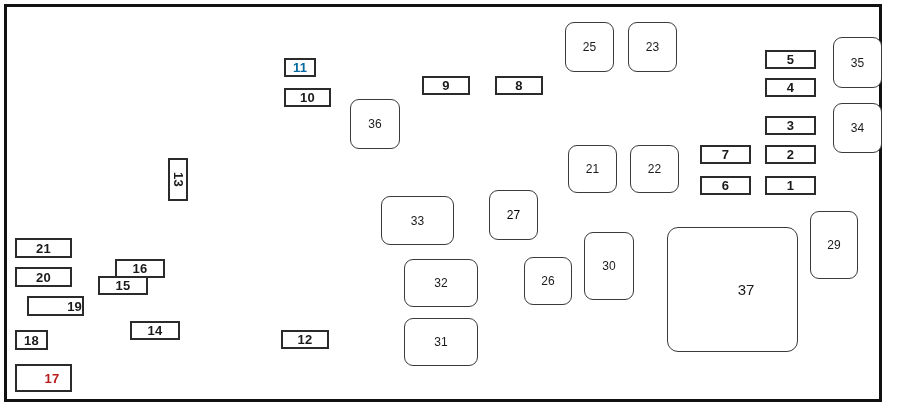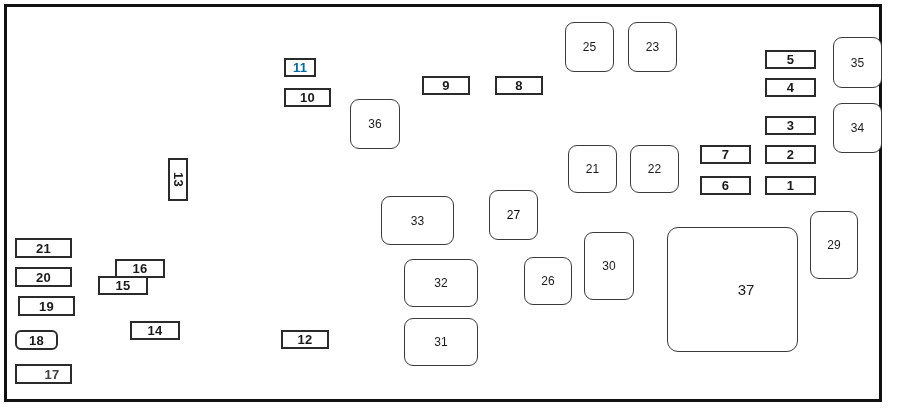--- a/index.html
+++ b/index.html
@@ -75,27 +75,27 @@
 
 <div id="diagram-root">
   <div id="panel-outline" style="left: 4px; top: 4px; width: 878px; height: 398px; border-color: rgb(17, 17, 17); background: rgb(255, 255, 255);"></div>
   <div id="fuse-layer">
       <div class="fuse" style="left: 15px; top: 238px; width: 57px; height: 20px; border-color: rgb(43, 43, 43); color: rgb(26, 26, 26);">
         <span class="lbl">21</span>
       </div>
       <div class="fuse" style="left: 15px; top: 267px; width: 57px; height: 20px; border-color: rgb(43, 43, 43); color: rgb(26, 26, 26);">
         <span class="lbl">20</span>
       </div>
-      <div class="fuse" style="left: 18px; top: 296px; width: 57px; height: 20px; border-color: rgb(43, 43, 43); color: rgb(26, 26, 26);">
+      <div class="fuse" style="left: 27px; top: 296px; width: 57px; height: 20px; border-color: rgb(43, 43, 43); color: rgb(26, 26, 26); justify-content: flex-end;">
         <span class="lbl">19</span>
       </div>
-      <div class="fuse" style="left: 15px; top: 330px; width: 43px; height: 20px; border-color: rgb(43, 43, 43); color: rgb(26, 26, 26); border-radius: 6px;">
+      <div class="fuse" style="left: 15px; top: 330px; width: 33px; height: 20px; border-color: rgb(43, 43, 43); color: rgb(26, 26, 26);">
         <span class="lbl">18</span>
       </div>
-      <div class="fuse" style="left: 15px; top: 364px; width: 57px; height: 20px; border-color: rgb(43, 43, 43); color: #404040; padding-left: 17px;">
+      <div class="fuse" style="left: 15px; top: 364px; width: 57px; height: 28px; border-color: rgb(43, 43, 43); color: #b91c1c; padding-left: 17px;">
         <span class="lbl">17</span>
       </div>
       <div class="fuse" style="left: 115px; top: 259px; width: 50px; height: 19px; border-color: rgb(43, 43, 43); color: rgb(26, 26, 26);">
         <span class="lbl">16</span>
       </div>
       <div class="fuse" style="left: 98px; top: 276px; width: 50px; height: 19px; border-color: rgb(43, 43, 43); color: rgb(26, 26, 26);">
         <span class="lbl">15</span>
       </div>
       <div class="fuse" style="left: 130px; top: 321px; width: 50px; height: 19px; border-color: rgb(43, 43, 43); color: rgb(26, 26, 26);">
         <span class="lbl">14</span>

